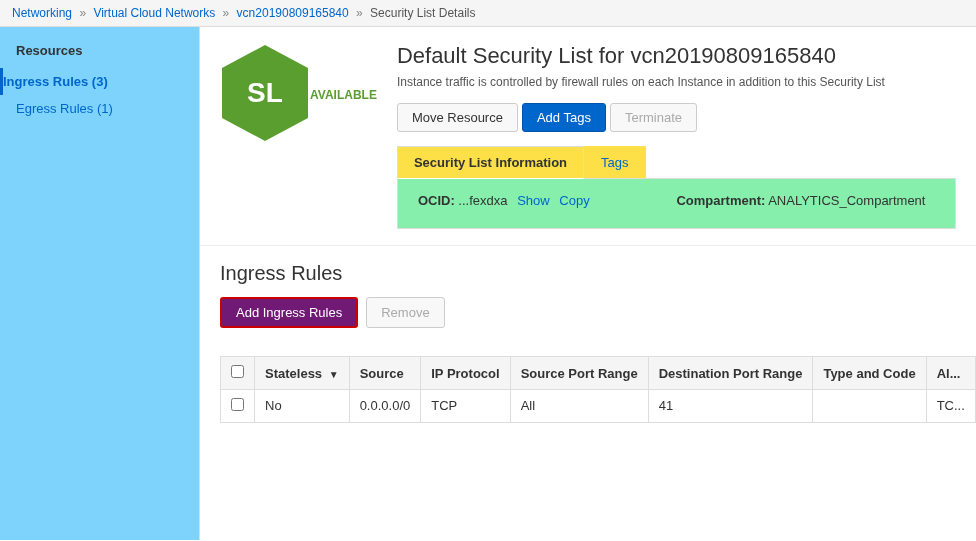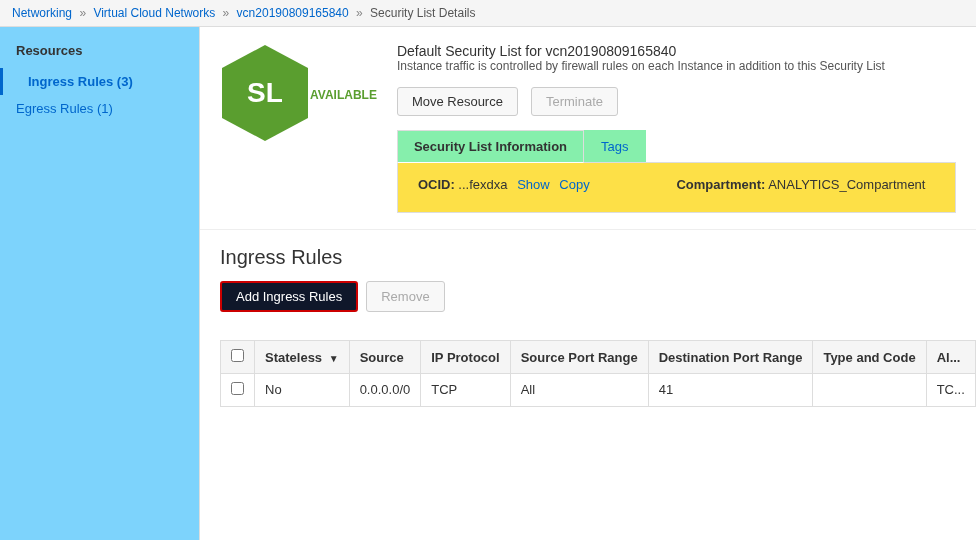--- a/index.html
+++ b/index.html
@@ -36,21 +36,21 @@
       color: #333;
     }
     .sidebar-item {
       padding: 6px 16px;
       cursor: pointer;
       font-size: 13px;
       color: #0066cc;
     }
     .sidebar-item.active {
       border-left: 3px solid #0066cc;
-      padding-left: 25px;
+      padding-left: 0;
       font-weight: bold;
     }
 
     
     .content {
       flex: 1;
       overflow-y: auto;
       padding: 0;
     }
 
@@ -90,32 +90,33 @@
       color: #5a9e2f;
       font-size: 12px;
       font-weight: bold;
       margin-top: 4px;
     }
 
     .header-info {
       flex: 1;
     }
     .resource-title {
-      font-size: 14px;
+      font-size: 22px;
       font-weight: normal;
       color: #333;
+      margin-bottom: 6px;
     }
     .resource-subtitle {
       font-size: 12px;
       color: #555;
       margin-bottom: 14px;
     }
     .action-buttons {
       display: flex;
-      gap: 13px;
+      gap: 4px;
       margin-bottom: 14px;
     }
     .btn {
       padding: 6px 14px;
       font-size: 13px;
       border-radius: 3px;
       cursor: pointer;
       border: 1px solid #ccc;
       background: #f8f8f8;
       color: #333;
@@ -136,36 +137,36 @@
       border-bottom: 1px solid #ddd;
       margin-bottom: 0;
     }
     .tab {
       padding: 8px 16px;
       cursor: pointer;
       font-size: 13px;
       border: 1px solid transparent;
       border-bottom: none;
       color: #0066cc;
-      background: #86efac;
+      background: #fde047;
     }
     .tab.active {
       border: 1px solid #ddd;
       border-bottom: 1px solid #fff;
       color: #333;
       font-weight: bold;
       margin-bottom: -1px;
     }
 
     
     .tab-content {
       padding: 14px 20px;
       border: 1px solid #ddd;
       border-top: none;
-      background: #fde047;
+      background: #86efac;
       margin: 0 0 0 0;
     }
     .info-row {
       display: flex;
       margin-bottom: 6px;
       font-size: 13px;
     }
     .info-col { flex: 1; }
     .info-label { font-weight: bold; }
     .info-link { color: #0066cc; text-decoration: none; margin-left: 6px; }
@@ -179,21 +180,21 @@
       font-weight: normal;
       color: #333;
       margin-bottom: 12px;
     }
     .rules-toolbar {
       display: flex;
       gap: 8px;
       margin-bottom: 12px;
     }
     .btn-add-ingress {
-      background: #0f172a;
+      background: #701a75;
       color: #fff;
       border: 2px solid #cc0000;
       padding: 6px 14px;
       font-size: 13px;
       border-radius: 3px;
       cursor: pointer;
     }
 
     
     .rules-table {
@@ -268,20 +269,21 @@
         </div>
         <div class="available-label">AVAILABLE</div>
       </div>
 
       <div class="header-info">
         <div class="resource-title">Default Security List for vcn20190809165840</div>
         <div class="resource-subtitle">Instance traffic is controlled by firewall rules on each Instance in addition to this Security List</div>
 
         <div class="action-buttons">
           <button class="btn">Move Resource</button>
+          <button class="btn btn-primary">Add Tags</button>
           <button class="btn btn-disabled">Terminate</button>
         </div>
 
         <div class="tabs">
           <div class="tab active">Security List Information</div>
           <div class="tab">Tags</div>
         </div>
 
         <div class="tab-content">
           <div class="info-row">

